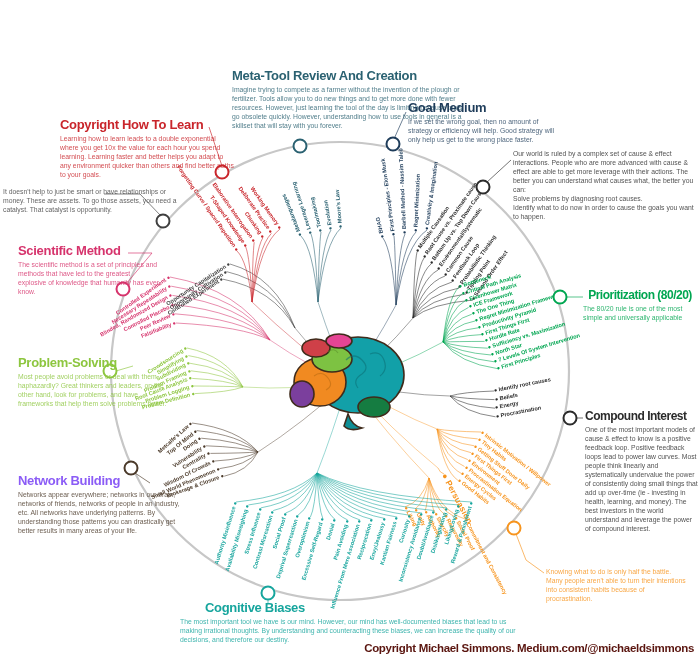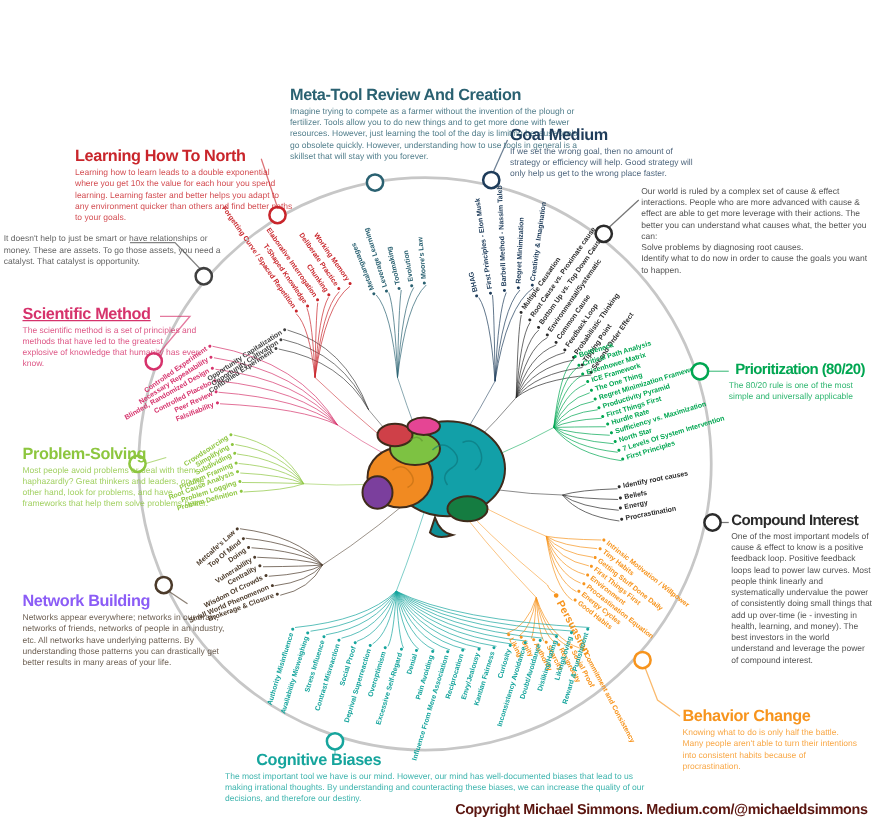--- a/index.html
+++ b/index.html
@@ -186,44 +186,43 @@
   </div>
   <div class="sec sec-prioritization">
     <h2 style="color: rgb(0, 166, 81); text-align: center;">Prioritization (80/20)</h2>
     <p style="color: rgb(0, 166, 81);">The 80/20 rule is one of the most simple and universally applicable</p>
   </div>
   <div class="sec sec-compound_interest">
     <h2 style="color: rgb(43, 43, 43);">Compound Interest</h2>
     <p style="color: rgb(43, 43, 43);">One of the most important models of cause &amp; effect to know is a positive feedback loop. Positive feedback loops lead to power law curves. Most people think linearly and systematically undervalue the power of consistently doing small things that add up over-time (ie - investing in health, learning, and money). The best investors in the world understand and leverage the power of compound interest.</p>
   </div>
   <div class="sec sec-behavior_change">
-    <h2 style="color: rgb(247, 148, 29);">Behavior Change</h2>
     <p style="color: rgb(247, 148, 29);">Knowing what to do is only half the battle. Many people aren't able to turn their intentions into consistent habits because of procrastination.</p>
   </div>
   <div class="sec sec-cognitive_biases">
     <h2 style="color: rgb(22, 165, 157);">Cognitive Biases</h2>
     <p style="color: rgb(22, 165, 157);">The most important tool we have is our mind. However, our mind has well-documented biases that lead to us making irrational thoughts. By understanding and counteracting these biases, we can increase the quality of our decisions, and therefore our destiny.</p>
   </div>
   <div class="sec sec-network_building">
     <h2 style="color: #8b5cf6;">Network Building</h2>
     <p style="color: rgb(75, 58, 42);">Networks appear everywhere; networks in our brain, networks of friends, networks of people in an industry, etc. All networks have underlying patterns. By understanding those patterns you can drastically get better results in many areas of your life.</p>
   </div>
   <div class="sec sec-problem_solving">
     <h2 style="color: rgb(141, 198, 63);">Problem-Solving</h2>
     <p style="color: rgb(141, 198, 63);">Most people avoid problems or deal with them haphazardly? Great thinkers and leaders, on the other hand, look for problems, and have frameworks that help them solve problems better.</p>
   </div>
   <div class="sec sec-scientific_method">
-    <h2 style="color: rgb(214, 51, 108); text-decoration: underline;">Scientific Method</h2>
+    <h2 style="color: rgb(214, 51, 108);">Scientific Method</h2>
     <p style="color: rgb(214, 51, 108);">The scientific method is a set of principles and methods that have led to the greatest explosive of knowledge that humanity has ever know.</p>
   </div>
   <div class="sec sec-opportunity">
     <p style="color: rgb(63, 63, 63);">It doesn't help to just be smart or have relationships or money. These are assets. To go those assets, you need a catalyst. That catalyst is opportunity.</p>
   </div>
   <div class="sec sec-learning">
-    <h2 style="color: rgb(201, 37, 43);">Learning How To North</h2>
+    <h2 style="color: rgb(201, 37, 43);">Copyright How To Learn</h2>
     <p style="color: rgb(201, 37, 43);">Learning how to learn leads to a double exponential where you get 10x the value for each hour you spend learning. Learning faster and better helps you adapt to any environment quicker than others and find better paths to your goals.</p>
   </div>
 
   <div id="radial">
       <div class="rlabel" style="color: rgb(42, 97, 113); left: 301px; top: 236px; transform: rotate(-112deg) translate(0px, -50%);">● Metalanguages</div>
       <div class="rlabel" style="color: rgb(42, 97, 113); left: 311px; top: 234px; transform: rotate(-107.75deg) translate(0px, -50%);">● Leverage Learning</div>
       <div class="rlabel" style="color: rgb(42, 97, 113); left: 321px; top: 232px; transform: rotate(-103.5deg) translate(0px, -50%);">● Toolmaking</div>
       <div class="rlabel" style="color: rgb(42, 97, 113); left: 331px; top: 230px; transform: rotate(-99.25deg) translate(0px, -50%);">● Evolution</div>
       <div class="rlabel" style="color: rgb(42, 97, 113); left: 341px; top: 228px; transform: rotate(-95deg) translate(0px, -50%);">● Moore's Law</div>
       <div class="rlabel" style="color: rgb(30, 60, 90); left: 383px; top: 238px; transform: rotate(-103deg) translate(0px, -50%);">● BHAG</div>

